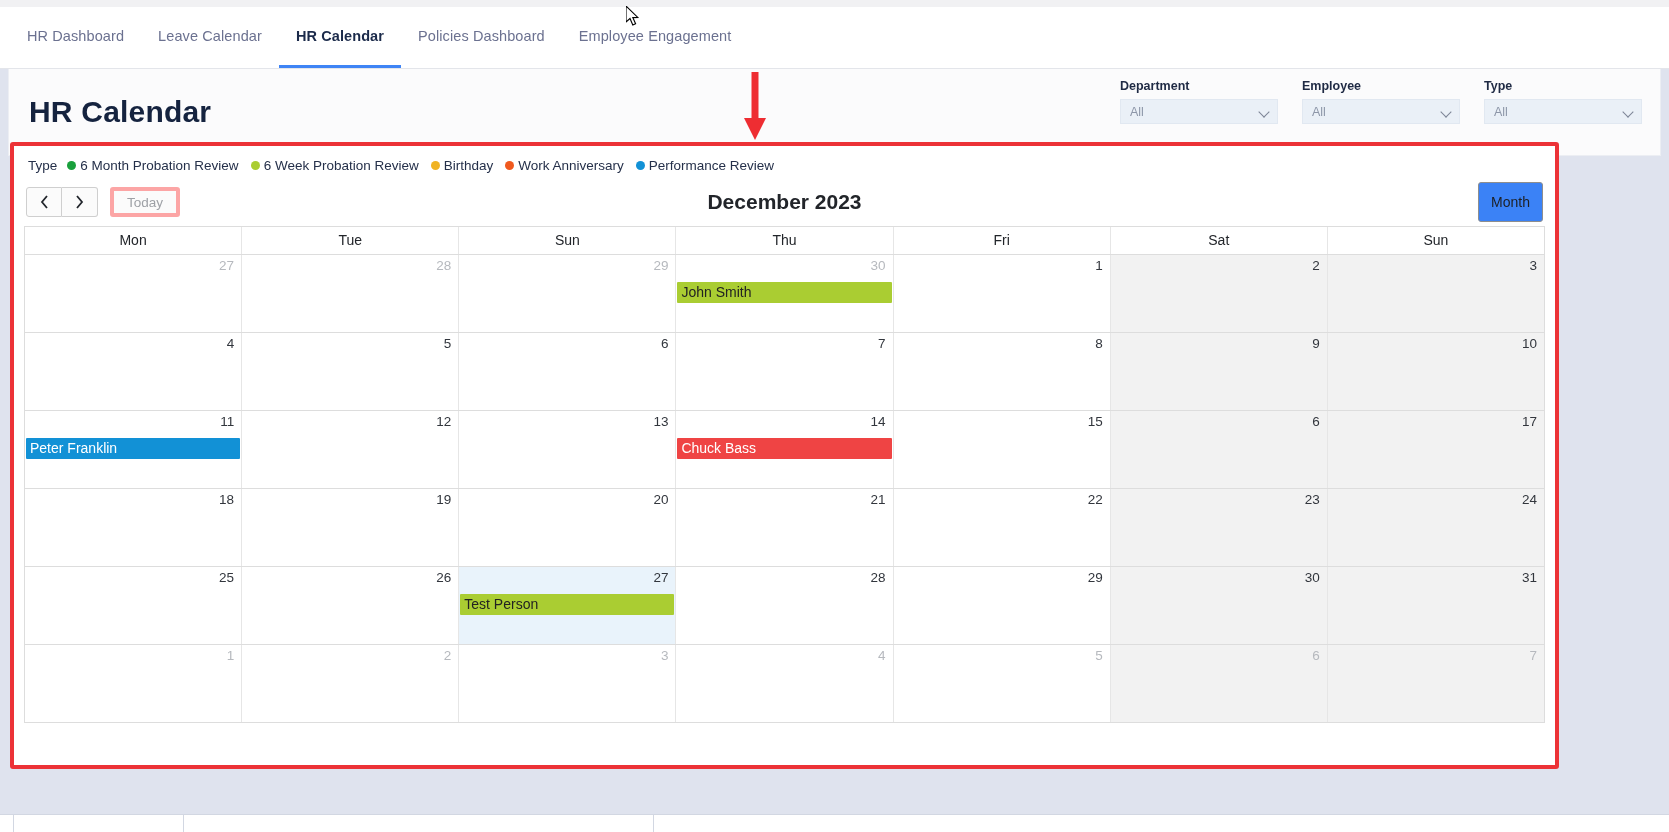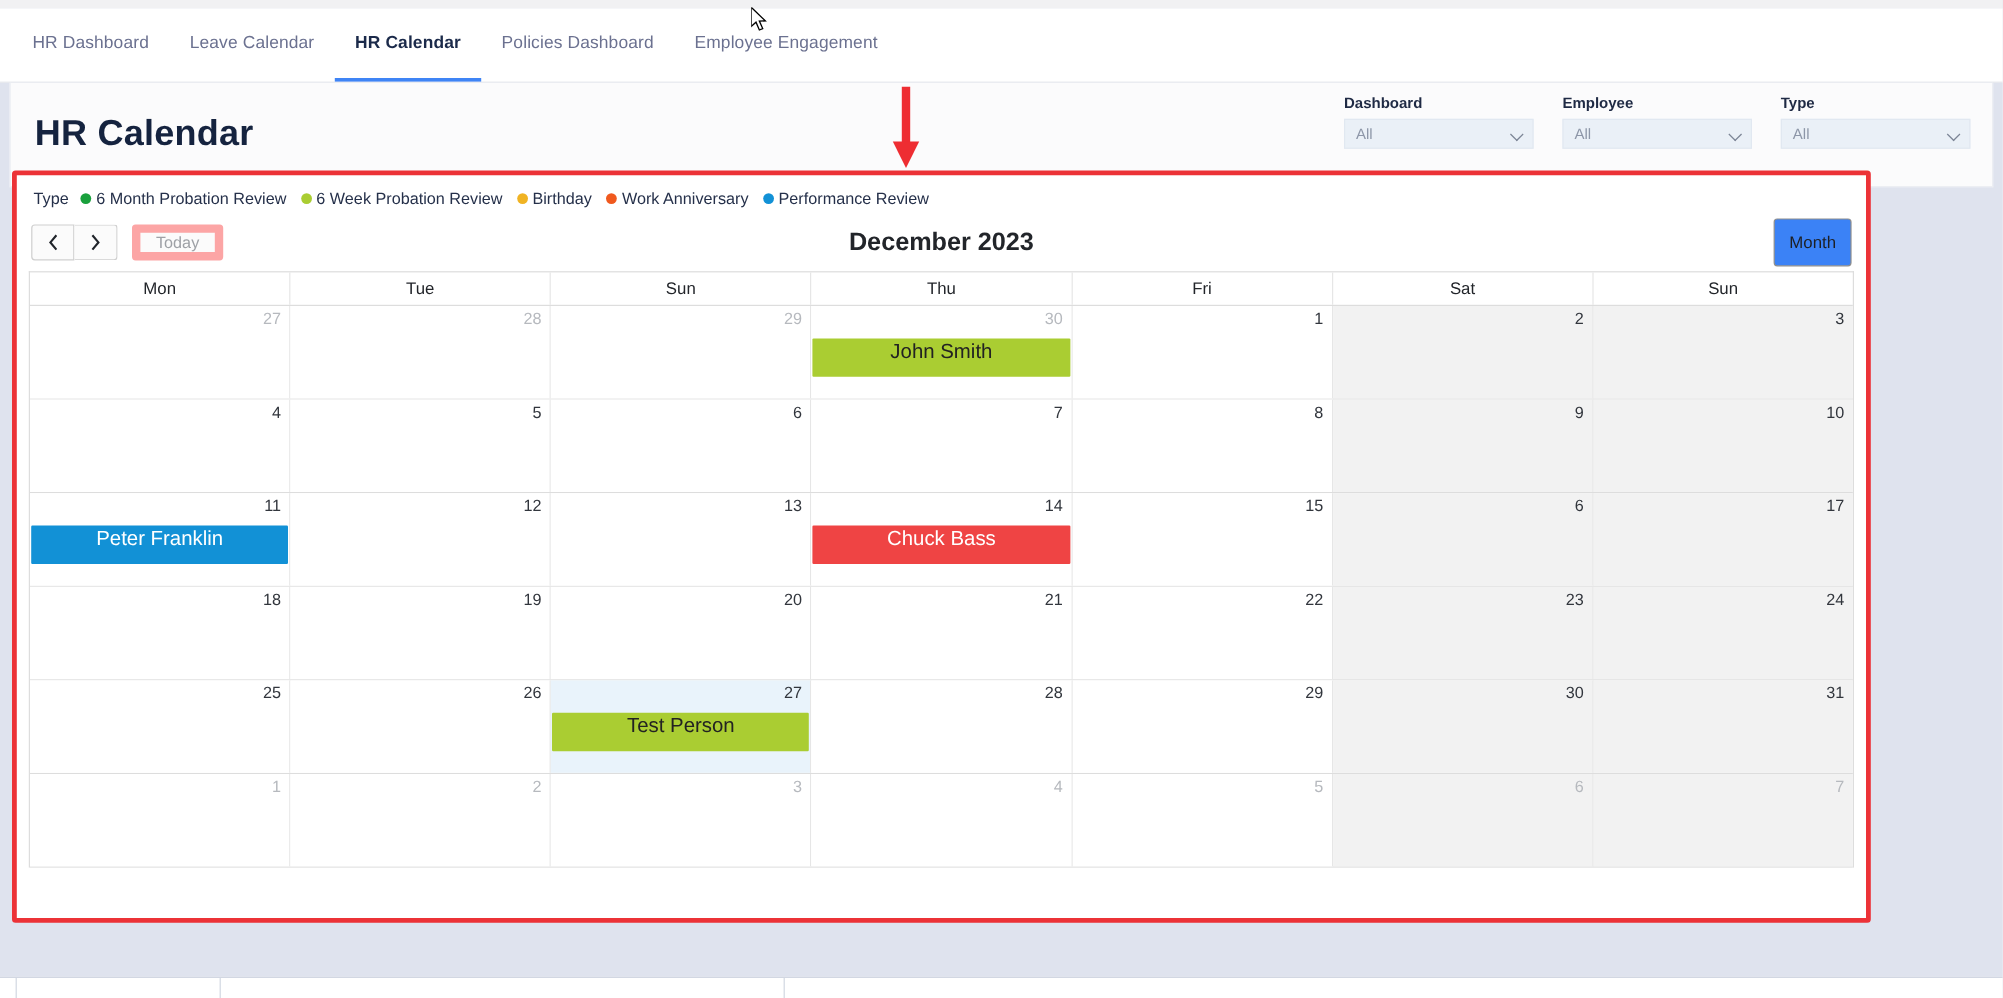--- a/index.html
+++ b/index.html
@@ -112,21 +112,21 @@
     border: 1px solid #cfcfcf;
     display: flex; align-items: center; justify-content: center;
     cursor: pointer;
     font-size: 15px; color: #21252b;
   }
   .navbtn.left { border-radius: 3px 0 0 3px; }
   .navbtn.right { border-radius: 0 3px 3px 0; border-left: none; }
   .todaybtn {
     margin-left: 12px;
     height: 30px; padding: 4px 13px;
-    background: #fbfbfb; border: 7px solid #fca5a5; border-radius: 3px;
+    background: #fbfbfb; border: 4px solid #fca5a5; border-radius: 3px;
     color: #9ea1a6; font-size: 13.5px;
     display: flex; align-items: center;
     cursor: default;
   }
   .cal-title {
     position: absolute; left: 0; right: 0; text-align: center;
     font-size: 21px; font-weight: bold; color: #22252a;
     pointer-events: none;
   }
   .viewbtn {
@@ -163,28 +163,27 @@
   .day:last-child { border-right: none; }
   .day.weekend { background: #f2f2f2; }
   .day.today { background: #e9f3fb; }
   .daynum {
     position: absolute; top: 3px; right: 7px;
     font-size: 13.5px; color: #32363d;
   }
   .day.other .daynum { color: #b6b9be; }
   .events { position: absolute; left: 0; right: 0; top: 27px; }
   .chip {
-    height: 32px; line-height: 21px;
-    font-size: 17px;
+    height: 21px; line-height: 21px;
+    font-size: 14px;
     padding: 0 4px;
     margin: 0 1px;
     white-space: nowrap; overflow: hidden;
     cursor: pointer;
     border-radius: 1px;
-    text-align: center;
   }
 
   
   .arrow { position: absolute; left: 742px; top: 72px; width: 26px; height: 68px; }
 
   
   .cursor { position: absolute; left: 626px; top: 6px; width: 16px; height: 22px; }
 
   
   .bottomstrip {
@@ -204,21 +203,21 @@
     <div class="tab">Leave Calendar</div>
     <div class="tab active">HR Calendar</div>
     <div class="tab">Policies Dashboard</div>
     <div class="tab">Employee Engagement</div>
   </div>
 
 <div class="pagehead">
   <div class="pagetitle">HR Calendar</div>
   <div class="filters" id="filters">
       <div class="filter">
-        <span class="filter-label">Dashboard</span>
+        <span class="filter-label">Department</span>
         <div class="filter-box">
           <span>All</span>
           <span class="chev"></span>
         </div>
       </div>
       <div class="filter">
         <span class="filter-label">Employee</span>
         <div class="filter-box">
           <span>All</span>
           <span class="chev"></span>

